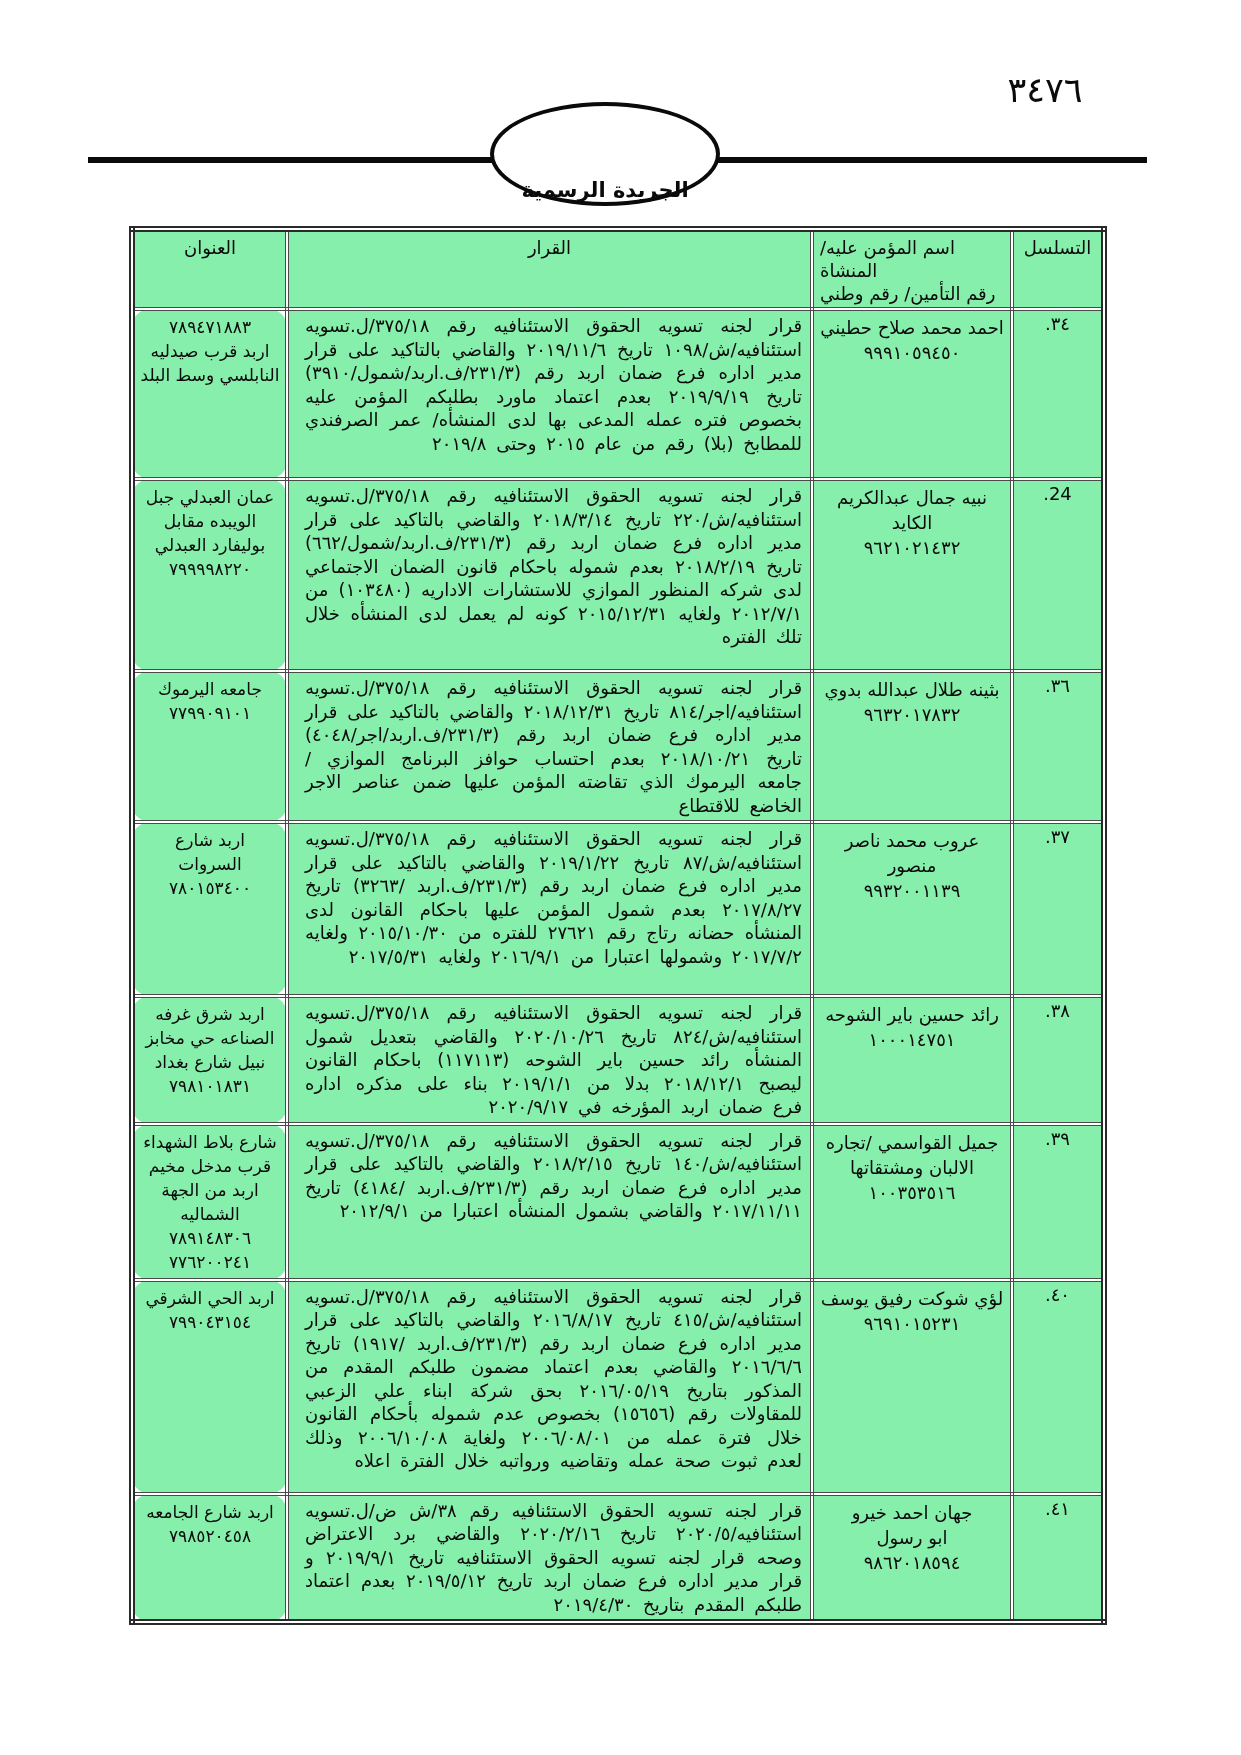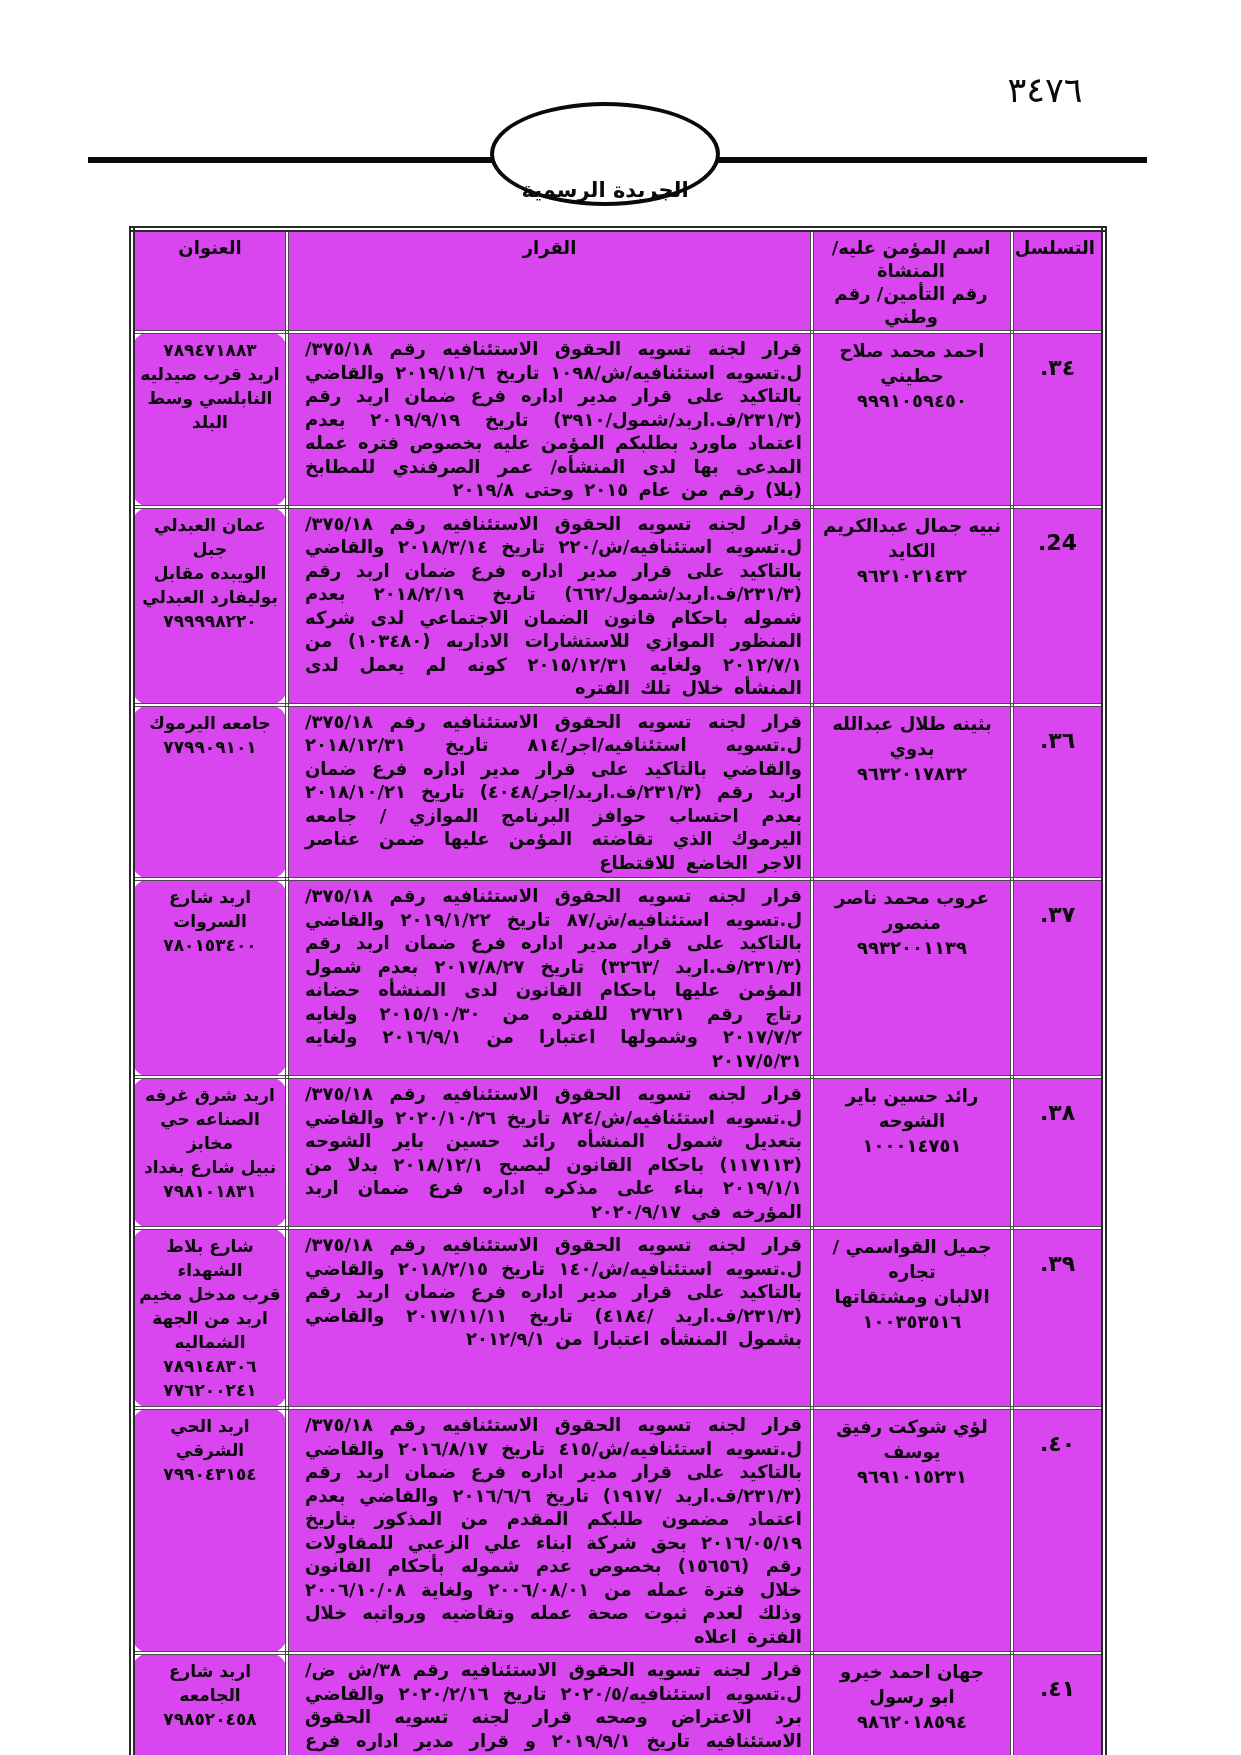--- a/index.html
+++ b/index.html
@@ -47,40 +47,40 @@
   table.gazette {
     width: 972px;
     border-collapse: collapse;
     table-layout: fixed;
     direction: rtl;
     border: 6px double #2a2a2a;
   }
   table.gazette th, table.gazette td {
     border: 4px double #4a4a4a;
     vertical-align: top;
-    font-weight: bold;
+    font-weight: normal;
     overflow: hidden;
-    background: #d946ef;
+    background: #86efac;
   }
   col.c-serial  { width: 92px; }
   col.c-name    { width: 200px; }
   col.c-decision{ width: 525px; }
   col.c-address { width: 155px; }
   th.h-cell {
     font-size: 18px;
     text-align: center;
     padding: 4px 6px 2px 6px;
     line-height: 23px;
     white-space: pre-line;
   }
-  th.h-name { text-align: center; padding-right: 8px; }
+  th.h-name { text-align: left; padding-right: 8px; }
   td.serial-cell {
-    font-size: 22px;
-    text-align: center;
-    padding-top: 21px;
+    font-size: 18px;
+    text-align: center;
+    padding-top: 2px;
   }
   td.name-cell {
     font-size: 18px;
     text-align: center;
     line-height: 25px;
     padding: 4px 4px;
     white-space: pre-line;
   }
   td.decision-cell {
     font-size: 18px;

